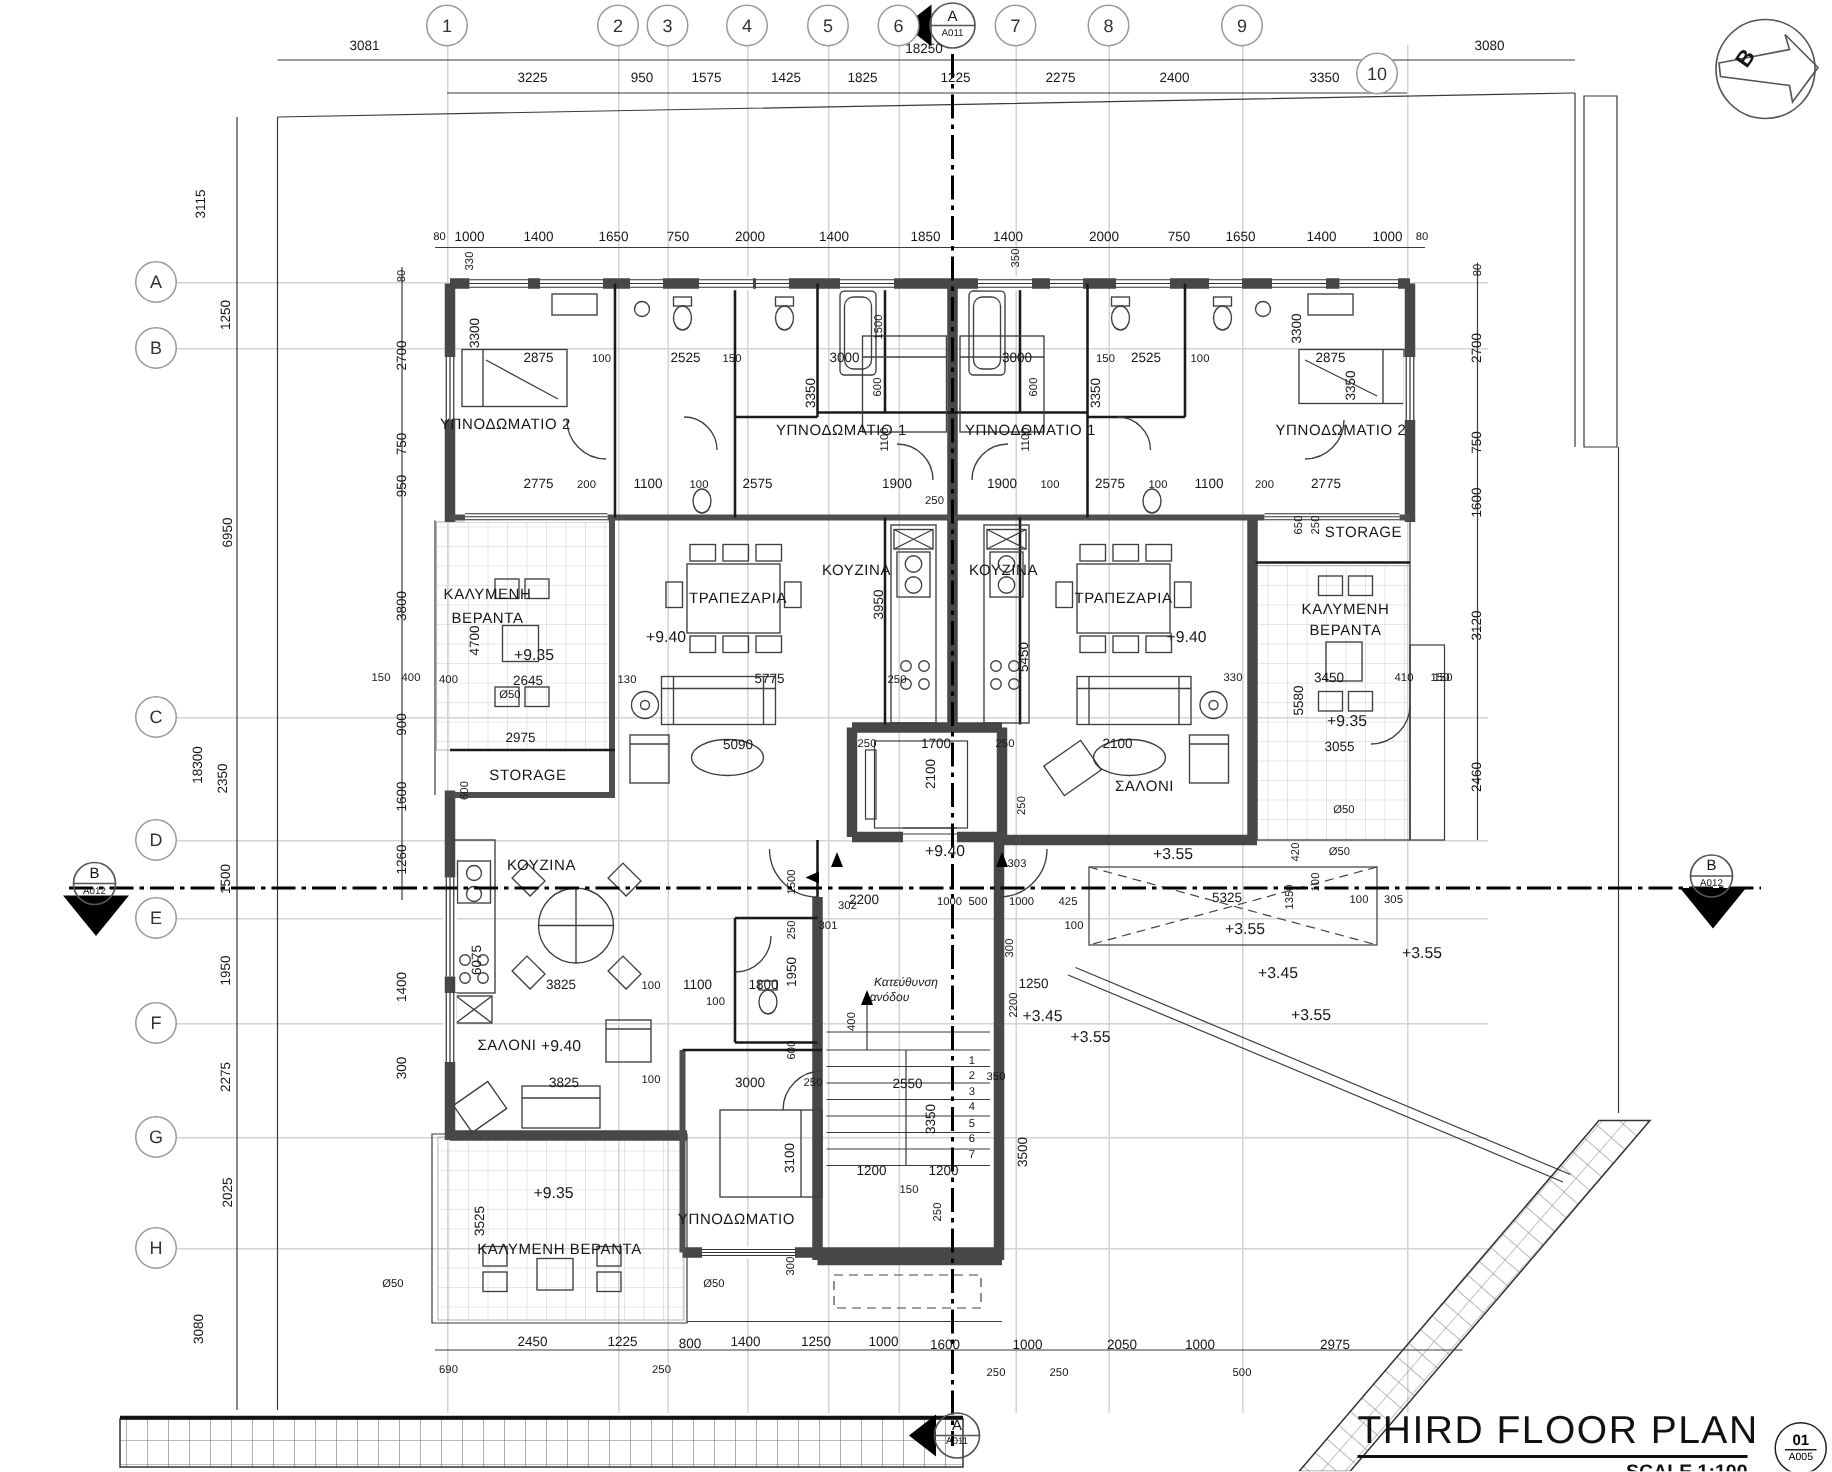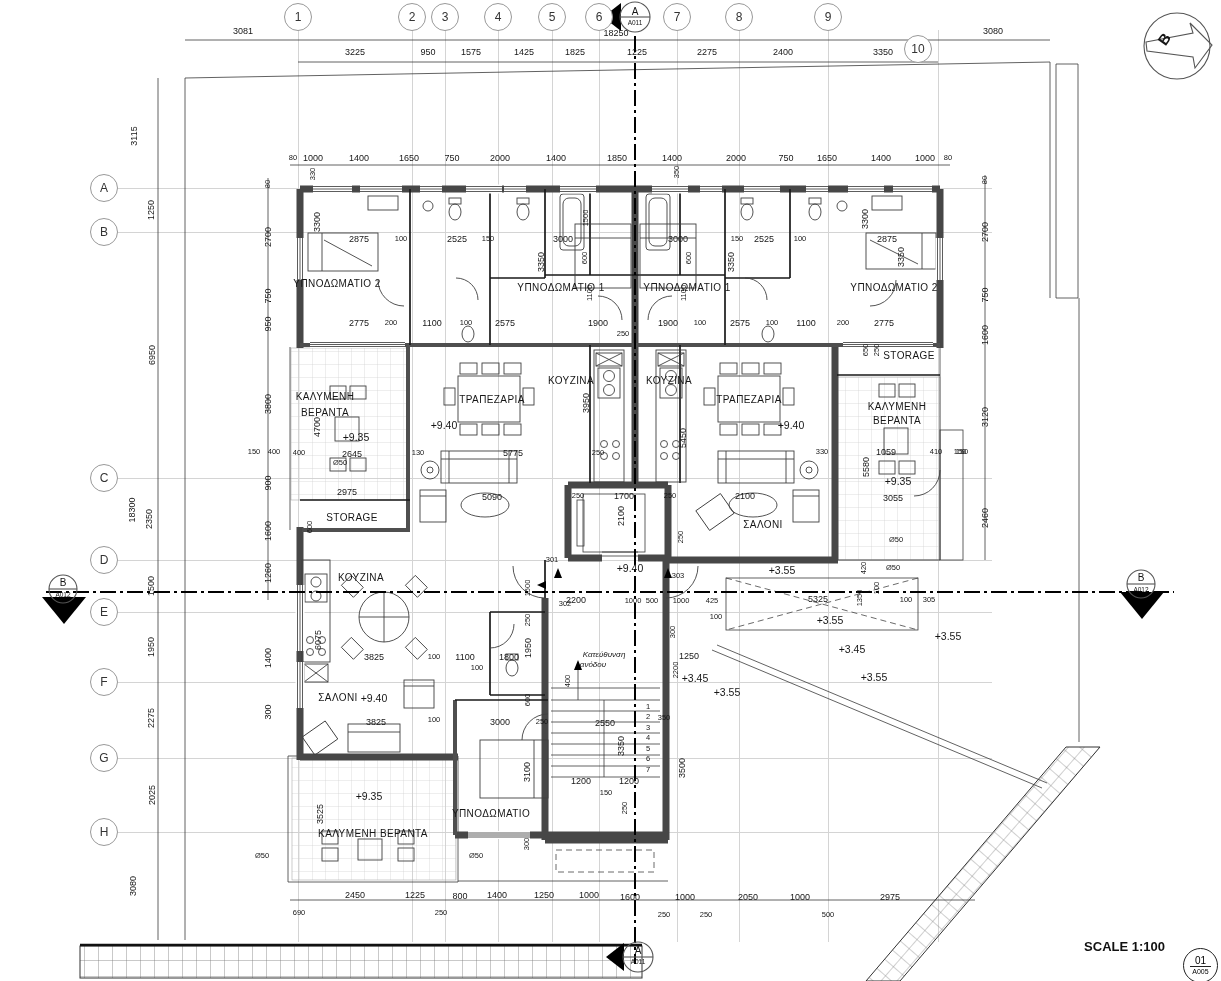--- a/index.html
+++ b/index.html
@@ -35,21 +35,21 @@
   .win rect{fill:#fff;stroke:none}
   .win path{stroke:#333;stroke-width:.8;fill:none}
   
   .tb{position:absolute;left:905px;top:938px;width:260px;z-index:3}
   .tb-title{font-size:26px;letter-spacing:1px;color:#111;border-bottom:2px solid #111;
             padding-bottom:1px;white-space:nowrap}
   .tb-scale{font-size:13px;font-weight:600;color:#111;text-align:right;margin-top:1px}
   .shno{position:absolute;left:1183px;top:948px;width:33px;height:33px;border:1.2px solid #222;
         border-radius:50%;background:#fff;z-index:3;display:flex;flex-direction:column;
         align-items:center;justify-content:center}
-  .shno .no{font-size:10px;font-weight:normal;line-height:11px}
+  .shno .no{font-size:10px;font-weight:bold;line-height:11px}
   .shno .cd{font-size:7px;border-top:1px solid #222;line-height:9px;padding:0 2px}
 </style>
 </head>
 <body>
 
 <div class="sheet">
 
   <svg class="plan" width="1221" height="981" viewBox="0 0 1221 981">
     <defs>
       <pattern id="pg" width="13" height="13" patternUnits="userSpaceOnUse">
@@ -343,20 +343,21 @@
       <polygon class="blk" points="546,581 546,589 537,585"></polygon>
     </g>
 
     <g>
       <circle class="c1" cx="1177" cy="46" r="33"></circle>
       <path class="c1" d="M1146,42 L1193,33 L1190,23 L1212,45 L1195,68 L1193,57 L1147,51 Z"></path>
     </g>
   </svg>
 
   <div class="tb">
+    <div class="tb-title">THIRD FLOOR PLAN</div>
     <div class="tb-scale">SCALE 1:100</div>
   </div>
   <div class="shno">
     <span class="no">01</span>
     <span class="cd">A005</span>
   </div>
 
 <div class="gv" style="left: 298px;"></div>
     <div class="bub" style="left: 298px; top: 17px;">1</div>
     <div class="gv" style="left: 412px;"></div>
@@ -505,21 +506,21 @@
     <span class="lbl " style="left: 352px; top: 454px;">2645</span>
     <span class="lbl s" style="left: 418px; top: 453px;">130</span>
     <span class="lbl " style="left: 513px; top: 453px;">5775</span>
     <span class="lbl s" style="left: 299px; top: 453px;">400</span>
     <span class="lbl " style="left: 347px; top: 492px;">2975</span>
     <span class="lbl s" style="left: 340px; top: 463px;">Ø50</span>
     <span class="lbl rm" style="left: 352px; top: 518px;">STORAGE</span>
     <span class="lbl rs" style="left: 310px; top: 527px;">600</span>
     <span class="lbl " style="left: 492px; top: 497px;">5090</span>
     <span class="lbl s" style="left: 822px; top: 452px;">330</span>
-    <span class="lbl " style="left: 886px; top: 452px;">1059</span>
+    <span class="lbl " style="left: 886px; top: 452px;">3450</span>
     <span class="lbl s" style="left: 936px; top: 452px;">410</span>
     <span class="lbl s" style="left: 960px; top: 452px;">150</span>
     <span class="lbl r" style="left: 866px; top: 467px;">5580</span>
     <span class="lbl lv" style="left: 898px; top: 481px;">+9.35</span>
     <span class="lbl " style="left: 893px; top: 498px;">3055</span>
     <span class="lbl s" style="left: 896px; top: 540px;">Ø50</span>
     <span class="lbl rm" style="left: 909px; top: 356px;">STORAGE</span>
     <span class="lbl rs" style="left: 866px; top: 350px;">650</span>
     <span class="lbl rs" style="left: 877px; top: 350px;">250</span>
     <span class="lbl rm" style="left: 897px; top: 407px;">ΚΑΛΥΜΕΝΗ</span>
@@ -536,21 +537,21 @@
     <span class="lbl r" style="left: 318px; top: 640px;">6075</span>
     <span class="lbl " style="left: 374px; top: 657px;">3825</span>
     <span class="lbl s" style="left: 434px; top: 657px;">100</span>
     <span class="lbl " style="left: 465px; top: 657px;">1100</span>
     <span class="lbl s" style="left: 477px; top: 668px;">100</span>
     <span class="lbl " style="left: 509px; top: 657px;">1800</span>
     <span class="lbl r" style="left: 528px; top: 648px;">1950</span>
     <span class="lbl rs" style="left: 528px; top: 588px;">1500</span>
     <span class="lbl rs" style="left: 528px; top: 620px;">250</span>
     <span class="lbl s" style="left: 565px; top: 604px;">302</span>
-    <span class="lbl s" style="left: 552px; top: 560px;">301</span>
+    <span class="lbl s" style="left: 552px; top: 617px;">301</span>
     <span class="lbl s" style="left: 678px; top: 576px;">303</span>
     <span class="lbl " style="left: 576px; top: 600px;">2200</span>
     <span class="lbl s" style="left: 633px; top: 601px;">1000</span>
     <span class="lbl s" style="left: 652px; top: 601px;">500</span>
     <span class="lbl s" style="left: 681px; top: 601px;">1000</span>
     <span class="lbl s" style="left: 712px; top: 601px;">425</span>
     <span class="lbl s" style="left: 716px; top: 617px;">100</span>
     <span class="lbl rm" style="left: 338px; top: 698px;">ΣΑΛΟΝΙ</span>
     <span class="lbl lv" style="left: 374px; top: 698px;">+9.40</span>
     <span class="lbl " style="left: 376px; top: 722px;">3825</span>

